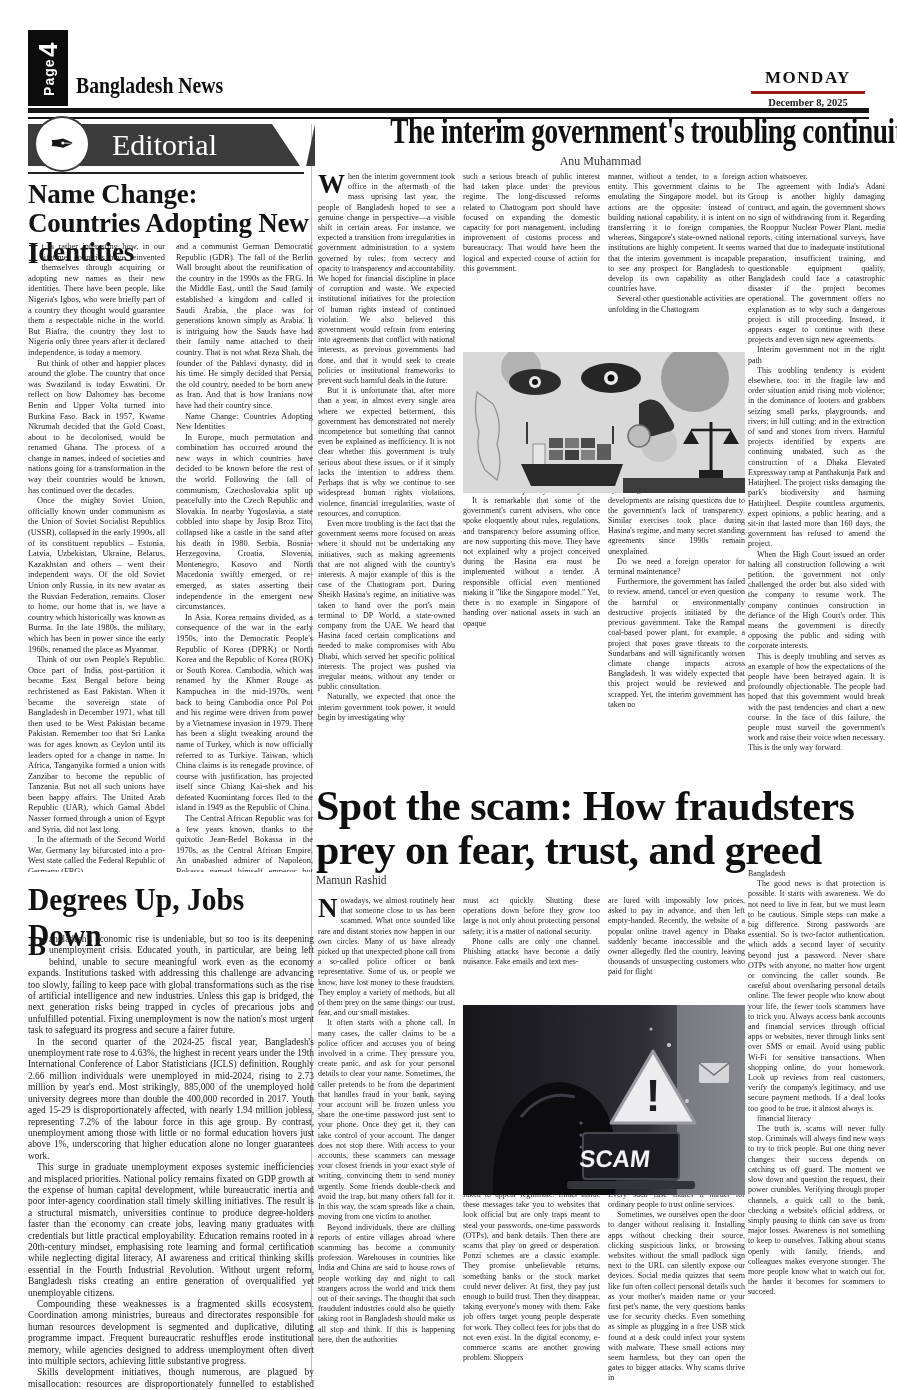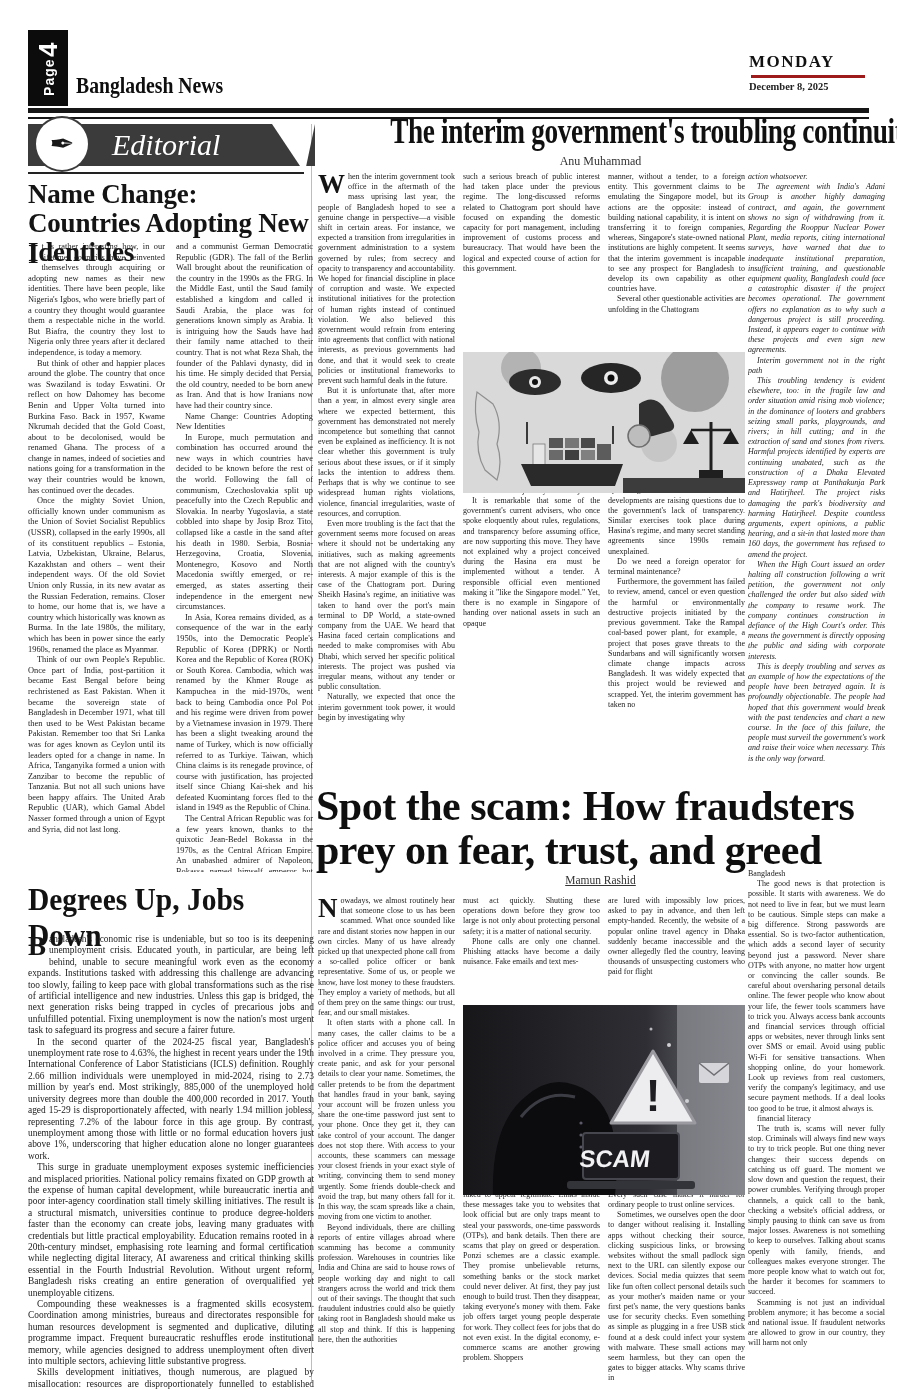--- a/index.html
+++ b/index.html
@@ -16,70 +16,70 @@
     display:flex; align-items:center; justify-content:center; }
   .page4-box .vtext { writing-mode:vertical-rl; transform:rotate(180deg);
     color:#fff; font-family:"Liberation Sans", sans-serif; font-weight:bold;
     font-size:14px; letter-spacing:1px; display:flex; align-items:center; gap:2px;}
   .page4-box .vnum { font-size:26px; }
   .masthead { left:76px; top:72px; font-size:24px; font-weight:bold;
     transform:scaleX(0.82); transform-origin:left center; letter-spacing:0px; color:#0e0e0e;}
   .opinion-wrap { left:0; right:0; top:46px; text-align:center; }
   .opinion { display:inline-block; font-size:48px; font-weight:500;
     transform:scaleX(0.70); letter-spacing:2px; color:#101010; }
-  .datebox { right:30px; top:52px; width:118px; }
+  .datebox { right:30px; top:68px; width:118px; text-align:center; }
   .datebox .day { font-size:17px; font-weight:bold; letter-spacing:1.5px; color:#111;}
   .datebox .redbar { height:3px; margin:3px 2px; }
   .datebox .date { font-size:10.5px; font-weight:bold; color:#222; }
   .rule-thick { left:28px; width:841px; top:108px; height:5px; background:#161616; }
   .rule-thin  { left:28px; width:841px; top:117px; height:2px; background:#161616; }
   .vdivider { left:311px; top:124px; width:1px; height:1258px; background:#bdbdbd; }
 
   
   .ed-badge { left:28px; top:124px; width:272px; height:42px; background:#3b3b3b;
     clip-path:polygon(0 0, calc(100% - 28px) 0, 100% 100%, 0 100%); }
   .ed-badge-sliver { left:304px; top:124px; width:11px; height:42px; background:#3b3b3b;
     clip-path:polygon(100% 0, 100% 100%, 20% 100%); }
   .ed-circle { left:36px; top:118px; width:52px; height:52px; background:#fff;
     border-radius:50%; display:flex; align-items:center; justify-content:center;
     box-shadow:0 0 0 2px #3b3b3b; z-index:2; }
   .pen-glyph { font-size:30px; color:#181818; line-height:1; }
-  .ed-label { left:112px; top:128px; font-size:30px; font-style:italic; color:#fff; z-index:2;}
+  .ed-label { left:112px; top:128px; font-size:30px; color:#fff; z-index:2;}
   .ed-rule { left:28px; top:172px; width:276px; height:2px; background:#222; }
 
   
   .ed-headline { left:28px; top:180px; width:286px; font-size:27px; line-height:29px;
     color:#141414; letter-spacing:-0.2px; }
   .interim-headline { left:316px; top:112px; width:569px; text-align:center; }
   .interim-headline span { display:inline-block; white-space:nowrap; font-size:35px;
     transform:scaleX(0.78); letter-spacing:-0.5px; color:#101010; }
   .interim-byline { left:316px; top:154px; width:569px; text-align:center;
     font-size:12px; color:#333; }
   .scam-headline { left:316px; top:784px; width:571px; font-size:42px; line-height:44px;
     color:#0f0f0f; letter-spacing:-0.5px; }
-  .scam-byline { left:316px; top:874px; width:569px; text-align:center;
-    font-size:11.5px; color:#333;text-decoration:underline; }
+  .scam-byline { left:316px; top:874px; width:569px; text-align:left;
+    font-size:11.5px; color:#333; }
   .degrees-headline { left:28px; top:882px; width:290px; font-size:31px;
     transform:scaleX(0.95); transform-origin:left center; color:#121212; }
 
   
   .col { overflow:hidden; text-align:justify; z-index:1; }
   .bodytext { font-size:8.4px; line-height:10.6px; }
   .bodytext-sm { font-size:8px; line-height:10.2px; }
   .col p { text-indent:9px; }
   .col p.first { text-indent:0; }
   .dropcap { float:left; font-size:27px; line-height:21px; padding:2px 3px 0 0;
     font-weight:bold; color:#141414; }
   .gap { width:100%; }
   .ed-col1 { left:28px;  top:242px; width:137px; height:630px; }
   .ed-col2 { left:176px; top:242px; width:137px; height:630px; }
   .in-col1 { left:318px; top:172px; width:137px; height:620px; }
   .in-col2 { left:463px; top:172px; width:137px; height:620px; }
   .in-col3 { left:608px; top:172px; width:137px; height:620px; }
-  .in-col4 { left:748px; top:172px; width:137px; height:620px;font-style:italic; }
+  .in-col4 { left:748px; top:172px; width:137px; height:620px; }
   .sc-col1 { left:318px; top:896px; width:137px; height:494px; }
   .sc-col2 { left:463px; top:896px; width:137px; height:494px; }
   .sc-col3 { left:608px; top:896px; width:137px; height:494px; }
   .sc-col4 { left:748px; top:869px; width:137px; height:494px; }
   .deg-body { left:28px; top:934px; width:286px; height:456px;
     font-size:9.4px; line-height:11.4px; }
 
   
   .figure { z-index:2; overflow:hidden; }
   .fig-interim { left:463px; top:352px; width:282px; height:141px; }
@@ -114,20 +114,21 @@
   </div>
   <div class="abs ed-label">Editorial</div>
   <div class="abs ed-rule"></div>
 
   <h1 class="abs ed-headline">Name Change: Countries Adopting New Identities</h1>
   <div class="abs col bodytext ed-col1">
     <p class="first"><span class="dropcap">I</span><span>t is rather interesting how, in our lifetime, countries have reinvented themselves through acquiring or adopting new names as their new identities. There have been people, like Nigeria's Igbos, who were briefly part of a country they thought would guarantee them a respectable niche in the world. But Biafra, the country they lost to Nigeria only three years after it declared independence, is today a memory.</span></p>
     <p>But think of other and happier places around the globe. The country that once was Swaziland is today Eswatini. Or reflect on how Dahomey has become Benin and Upper Volta turned into Burkina Faso. Back in 1957, Kwame Nkrumah decided that the Gold Coast, about to be decolonised, would be renamed Ghana. The process of a change in names, indeed of societies and nations going for a transformation in the way their countries would be known, has continued over the decades.</p>
     <p>Once the mighty Soviet Union, officially known under communism as the Union of Soviet Socialist Republics (USSR), collapsed in the early 1990s, all of its constituent republics – Estonia, Latvia, Uzbekistan, Ukraine, Belarus, Kazakhstan and others – went their independent ways. Of the old Soviet Union only Russia, in its new avatar as the Russian Federation, remains. Closer to home, our home that is, we have a country which historically was known as Burma. In the late 1980s, the military, which has been in power since the early 1960s, renamed the place as Myanmar.</p>
     <p>Think of our own People's Republic. Once part of India, post-partition it became East Bengal before being rechristened as East Pakistan. When it became the sovereign state of Bangladesh in December 1971, what till then used to be West Pakistan became Pakistan. Remember too that Sri Lanka was for ages known as Ceylon until its leaders opted for a change in name. In Africa, Tanganyika formed a union with Zanzibar to become the republic of Tanzania. But not all such unions have been happy affairs. The United Arab Republic (UAR), which Gamal Abdel Nasser formed through a union of Egypt and Syria, did not last long.</p>
+    <p>In the aftermath of the Second World War, Germany lay bifurcated into a pro-West state called the Federal Republic of Germany (FRG)</p>
   </div>
   <div class="abs col bodytext ed-col2">
     <p class="first">and a communist German Democratic Republic (GDR). The fall of the Berlin Wall brought about the reunification of the country in the 1990s as the FRG. In the Middle East, until the Saud family established a kingdom and called it Saudi Arabia, the place was for generations known simply as Arabia. It is intriguing how the Sauds have had their family name attached to their country. That is not what Reza Shah, the founder of the Pahlavi dynasty, did in his time. He simply decided that Persia, the old country, needed to be born anew as Iran. And that is how Iranians now have had their country since.</p>
     <p>Name Change: Countries Adopting New Identities</p>
     <p>In Europe, much permutation and combination has occurred around the new ways in which countries have decided to be known before the rest of the world. Following the fall of communism, Czechoslovakia split up peacefully into the Czech Republic and Slovakia. In nearby Yugoslavia, a state cobbled into shape by Josip Broz Tito, collapsed like a castle in the sand after his death in 1980. Serbia, Bosnia-Herzegovina, Croatia, Slovenia, Montenegro, Kosovo and North Macedonia swiftly emerged, or re-emerged, as states asserting their independence in the emergent new circumstances.</p>
     <p>In Asia, Korea remains divided, as a consequence of the war in the early 1950s, into the Democratic People's Republic of Korea (DPRK) or North Korea and the Republic of Korea (ROK) or South Korea. Cambodia, which was renamed by the Khmer Rouge as Kampuchea in the mid-1970s, went back to being Cambodia once Pol Pot and his regime were driven from power by a Vietnamese invasion in 1979. There has been a slight tweaking around the name of Turkey, which is now officially referred to as Turkiye. Taiwan, which China claims is its renegade province, of course with justification, has projected itself since Chiang Kai-shek and his defeated Kuomintang forces fled to the island in 1949 as the Republic of China.</p>
     <p>The Central African Republic was for a few years known, thanks to the quixotic Jean-Bedel Bokassa in the 1970s, as the Central African Empire. An unabashed admirer of Napoleon, Bokassa named himself emperor but after a few years was deposed in a coup d'etat. The country went back to its old identity. Meanwhile, in what.</p>
   </div>
 
   <h1 class="abs interim-headline">
@@ -235,21 +236,20 @@
     <p class="first">are lured with impossibly low prices, asked to pay in advance, and then left empty-handed. Recently, the website of a popular online travel agency in Dhaka suddenly became inaccessible and the owner allegedly fled the country, leaving thousands of unsuspecting customers who paid for flight</p>
     <div class="gap" style="height:202px"></div>
     <p class="first">bookings at significant financial risk. Every such case makes it harder for ordinary people to trust online services.</p>
     <p>Sometimes, we ourselves open the door to danger without realising it. Installing apps without checking their source, clicking suspicious links, or browsing websites without the small padlock sign next to the URL can silently expose our devices. Social media quizzes that seem like fun often collect personal details such as your mother's maiden name or your first pet's name, the very questions banks use for security checks. Even something as simple as plugging in a free USB stick found at a desk could infect your system with malware. These small actions may seem harmless, but they can open the gates to bigger attacks. Why scams thrive in</p>
   </div>
   <div class="abs col bodytext-sm sc-col4">
     <p class="first">Bangladesh</p>
     <p>The good news is that protection is possible. It starts with awareness. We do not need to live in fear, but we must learn to be cautious. Simple steps can make a big difference. Strong passwords are essential. So is two-factor authentication, which adds a second layer of security beyond just a password. Never share OTPs with anyone, no matter how urgent or convincing the caller sounds. Be careful about oversharing personal details online. The fewer people who know about your life, the fewer tools scammers have to trick you. Always access bank accounts and financial services through official apps or websites, never through links sent over SMS or email. Avoid using public Wi-Fi for sensitive transactions. When shopping online, do your homework. Look up reviews from real customers, verify the company's legitimacy, and use secure payment methods. If a deal looks too good to be true, it almost always is.</p>
     <p>financial literacy</p>
     <p>The truth is, scams will never fully stop. Criminals will always find new ways to try to trick people. But one thing never changes: their success depends on catching us off guard. The moment we slow down and question the request, their power crumbles. Verifying through proper channels, a quick call to the bank, checking a website's official address, or simply pausing to think can save us from major losses. Awareness is not something to keep to ourselves. Talking about scams openly with family, friends, and colleagues makes everyone stronger. The more people know what to watch out for, the harder it becomes for scammers to succeed.</p>
-    <p>Scamming is not just an individual problem anymore; it has become a social and national issue. If fraudulent networks are allowed to grow in our country, they will harm not only</p>
   </div>
 
   <div class="abs figure fig-scam">
     <svg viewBox="0 0 282 190" preserveAspectRatio="none">
       <defs>
         <linearGradient id="bgGrad" x1="0" y1="0" x2="1" y2="0">
           <stop offset="0" stop-color="#17171a"></stop>
           <stop offset="0.65" stop-color="#2e2e34"></stop>
           <stop offset="1" stop-color="#77777f"></stop>
         </linearGradient>

